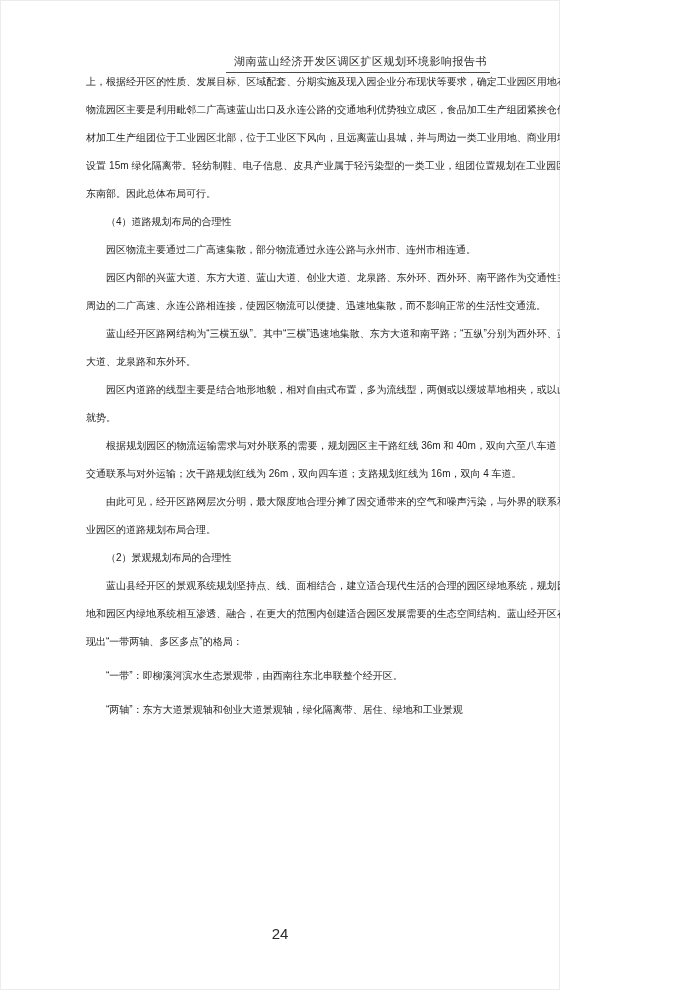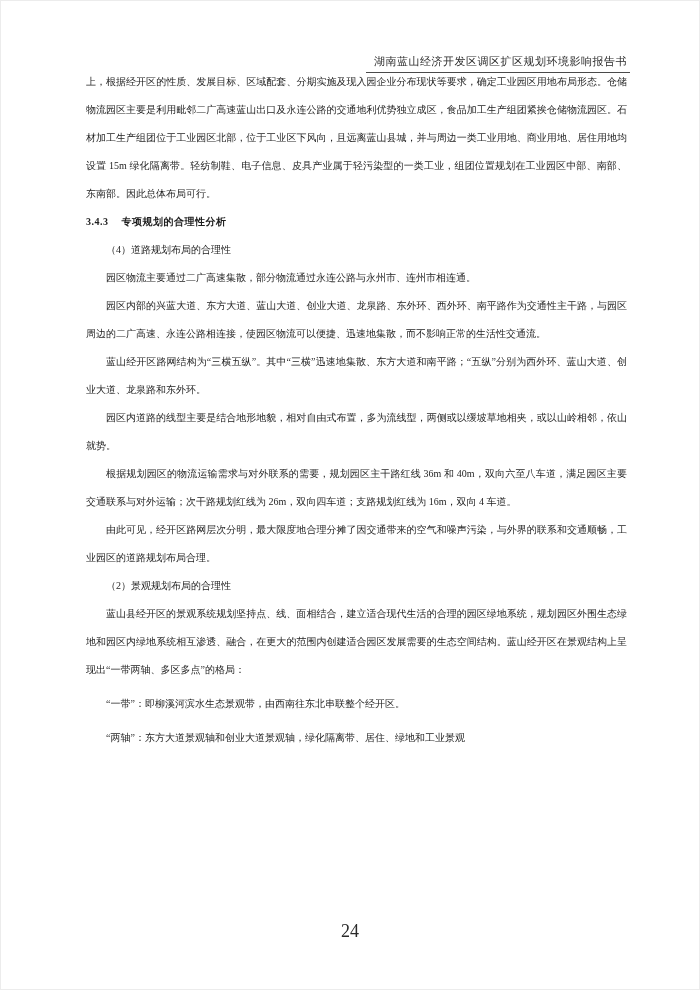--- a/index.html
+++ b/index.html
@@ -2,24 +2,24 @@
 <html><head>
 <meta charset="utf-8">
 <style>
   html, body {
     margin: 0;
     padding: 0;
     background: #ffffff;
   }
   .page {
     position: relative;
-    width: 700px;
+    width: 560px;
     height: 990px;
     background: #ffffff;
-    font-family: Liberation Serif, serif;
+    font-family: Liberation Sans, sans-serif;
     color: #1e1e1e;
     overflow: hidden;
     box-shadow: inset 0 0 0 1px #ececec;
   }
   .header {
     position: absolute;
     top: 54px;
     right: 70px;
     font-size: 11px;
     letter-spacing: 0.5px;
@@ -48,40 +48,37 @@
     letter-spacing: 0.5px;
   }
   p.heading .heading-title { margin-left: 13px; }
   p.spaced { margin-top: 6px; }
   .page-num {
     position: absolute;
     bottom: 48px;
     left: 0;
     width: 100%;
     text-align: center;
-    font-size: 18px;
+    font-size: 15px;
     color: #2a2a2a;
     margin-top: 38px;
   }
 </style>
 </head>
 <body>
 
 <div class="page">
 
   <div class="header">
     <span>湖南蓝山经济开发区调区扩区规划环境影响报告书</span>
   </div>
 
   <div class="body">
     <p class="para">上，根据经开区的性质、发展目标、区域配套、分期实施及现入园企业分布现状等要求，确定工业园区用地布局形态。仓储物流园区主要是利用毗邻二广高速蓝山出口及永连公路的交通地利优势独立成区，食品加工生产组团紧挨仓储物流园区。石材加工生产组团位于工业园区北部，位于工业区下风向，且远离蓝山县城，并与周边一类工业用地、商业用地、居住用地均设置 15m 绿化隔离带。轻纺制鞋、电子信息、皮具产业属于轻污染型的一类工业，组团位置规划在工业园区中部、南部、东南部。因此总体布局可行。</p>
 
-    <p class="para heading">
-      <span>3.4.3</span><span class="heading-title">专项规划的合理性分析</span>
-    </p>
 
     <p class="para indent">（4）道路规划布局的合理性</p>
 
     <p class="para indent">园区物流主要通过二广高速集散，部分物流通过永连公路与永州市、连州市相连通。</p>
 
     <p class="para indent">园区内部的兴蓝大道、东方大道、蓝山大道、创业大道、龙泉路、东外环、西外环、南平路作为交通性主干路，与园区周边的二广高速、永连公路相连接，使园区物流可以便捷、迅速地集散，而不影响正常的生活性交通流。</p>
 
     <p class="para indent">蓝山经开区路网结构为“三横五纵”。其中“三横”迅速地集散、东方大道和南平路；“五纵”分别为西外环、蓝山大道、创业大道、龙泉路和东外环。</p>
 
     <p class="para indent">园区内道路的线型主要是结合地形地貌，相对自由式布置，多为流线型，两侧或以缓坡草地相夹，或以山岭相邻，依山就势。</p>

